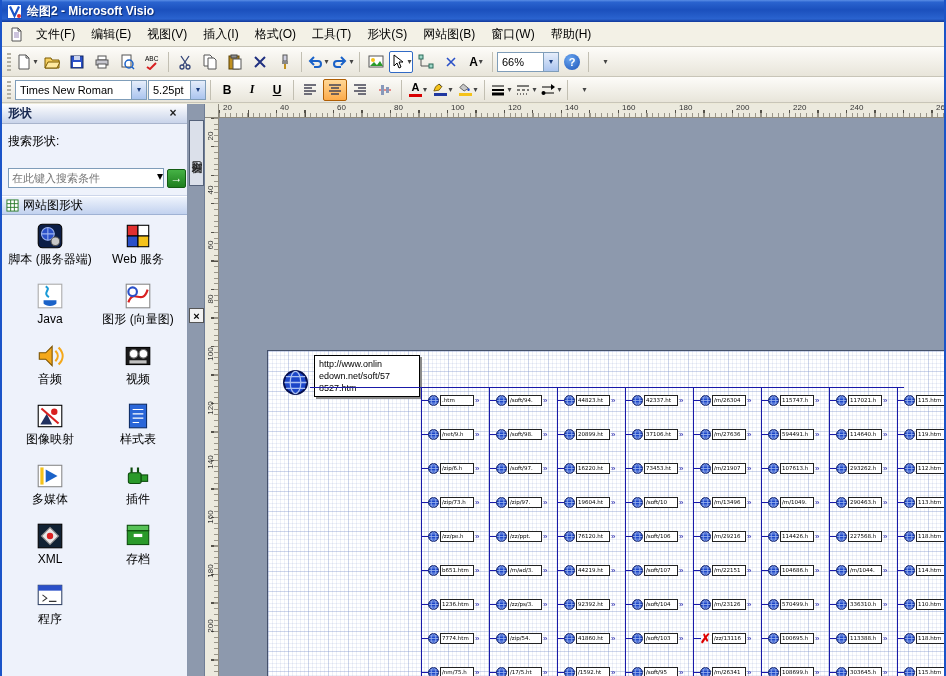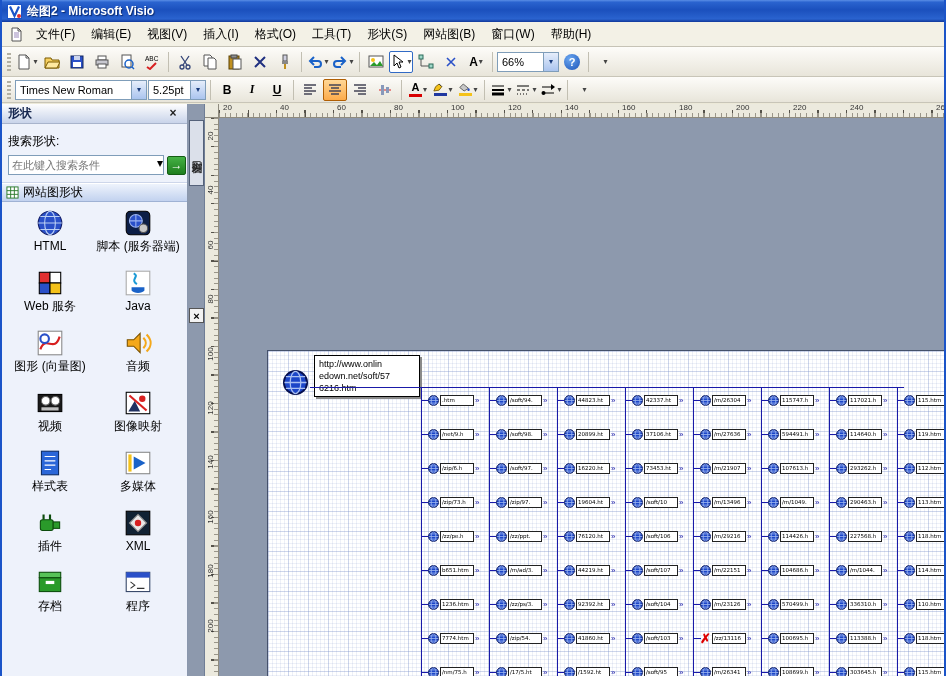--- a/index.html
+++ b/index.html
@@ -39,21 +39,21 @@
   .help-circle{width:16px;height:16px;border-radius:50%;background:radial-gradient(circle at 35% 30%,#6aa6f0,#1c54b8);color:#fff;font-weight:bold;font-size:11px;display:flex;align-items:center;justify-content:center}
 
   
   .main{position:absolute;top:104px;left:0;right:0;bottom:0;background:#8d99ad}
 
   
   .shapes-panel{position:absolute;left:0;top:0;width:186px;height:100%;background:#eef2fb;border-right:1px solid #8a97ad;display:flex;flex-direction:column;overflow:hidden}
   .sp-header{height:20px;flex:none;background:linear-gradient(#fdfdfe,#c9d4ea);border-bottom:1px solid #a8b4cc;display:flex;align-items:center;padding:0 6px;font-weight:bold;color:#15264f}
   .sp-close{margin-left:auto;width:16px;height:16px;text-align:center;font-weight:bold;color:#222;cursor:default}
   .sp-search{flex:none;padding:9px 6px 7px;border-bottom:1px solid #cdd6ea}
-  .sp-search-label{display:block;margin-bottom:5px}
+  .sp-search-label{display:block;margin-bottom:18px}
   .search-row{display:flex;gap:3px;align-items:center}
   .search-combo{flex:1;height:20px;background:#fff;border:1px solid #7f9db9;display:flex;align-items:stretch}
   .search-input{flex:1;border:0;outline:0;font-size:11px;color:#666;padding:0 3px;font-family:"Liberation Sans",sans-serif;min-width:0}
   .search-go{flex:none;width:19px;height:19px;background:linear-gradient(#45b245,#1e7e1e);border:1px solid #145c14;color:#fff;display:flex;align-items:center;justify-content:center;border-radius:2px;font-size:12px}
   .section-bar{height:19px;flex:none;background:linear-gradient(#eef3fc,#c2d2ef);border-top:1px solid #fff;border-bottom:1px solid #9fb2d4;display:flex;align-items:center;gap:4px;padding:0 4px}
   .section-bar svg{width:13px;height:13px}
   .stencil-grid{flex:1;display:flex;flex-wrap:wrap;align-content:flex-start;padding:6px 4px;overflow:hidden}
   .stencil-item{width:88px;height:60px;display:flex;flex-direction:column;align-items:center;overflow:hidden;cursor:default}
   .sticon svg{width:30px;height:30px;display:block}
   .stlabel{font-size:12px;text-align:center;line-height:1.1;margin-top:2px}
@@ -380,30 +380,20 @@
         </div>
       </div>
       <div class="section-bar">
         <svg viewBox="0 0 14 14">
             <rect x="1" y="1" width="12" height="12" fill="#fff" stroke="#2a7a2a"></rect>
             <path d="M1 5h12M5 1v12M9 1v12M1 9h12" stroke="#2a7a2a"></path>
           </svg>
         <span>网站图形状</span>
       </div>
       <div class="stencil-grid">
-          <div class="stencil-item">
-            <span class="sticon">
-              <svg viewBox="0 0 28 28">
-                <circle cx="14" cy="14" r="11" fill="#2a50c8" stroke="#101b66"></circle>
-                <ellipse cx="14" cy="14" rx="5" ry="11" fill="none" stroke="#bcd0f4"></ellipse>
-                <path d="M3 14h22M5 8h18M5 20h18" stroke="#bcd0f4" fill="none"></path>
-              </svg>
-            </span>
-            <span class="stlabel">HTML</span>
-          </div>
           <div class="stencil-item">
             <span class="sticon">
               <svg viewBox="0 0 28 28">
                 <rect x="3" y="3" width="22" height="22" rx="4" fill="#0c1e46" stroke="#000"></rect>
                 <circle cx="12" cy="12" r="6" fill="#2a50c8" stroke="#9db4ef"></circle>
                 <path d="M6 12h12M12 6v12" stroke="#9db4ef"></path>
                 <circle cx="19" cy="19" r="4" fill="#c8c8c8" stroke="#555"></circle>
               </svg>
             </span>
             <span class="stlabel">脚本 (服务器端)</span>
@@ -575,21 +565,21 @@
               <svg viewBox="0 0 28 28">
                   <circle cx="14" cy="14" r="12" fill="#1c46c8" stroke="#060f4e" stroke-width="2"></circle>
                   <ellipse cx="14" cy="14" rx="5.5" ry="11.5" fill="none" stroke="#aac0f2" stroke-width="1.3"></ellipse>
                   <path d="M2.5 14h23M4 8h20M4 20h20" stroke="#aac0f2" stroke-width="1.3" fill="none"></path>
                 </svg>
             </span>
           </div>
           <div class="tooltip">
             <span>http://www.onlin</span>
             <span>edown.net/soft/57</span>
-            <span>6216.htm</span>
+            <span>8527.htm</span>
           </div>
         <div class="dline" style="left: 42px; top: 36px; width: 594px; height: 1px;"></div>
             <div class="dline" style="left: 153px; top: 36px; width: 1px; height: 300px;"></div>
             <div class="dline" style="left: 153px; top: 49px; width: 8px; height: 1px;"></div>
             <div class="wnode" style="left: 160px; top: 43px;">
               <span class="nglobe">
                 <svg viewBox="0 0 12 12">
                   <circle cx="6" cy="6" r="5.4" fill="#1c46c8" stroke="#060f4e" stroke-width="1"></circle>
                   <ellipse cx="6" cy="6" rx="2.5" ry="5" fill="none" stroke="#aac0f2" stroke-width=".8"></ellipse>
                   <path d="M.8 6h10.4M1.6 3.2h8.8M1.6 8.8h8.8" stroke="#aac0f2" stroke-width=".8" fill="none"></path>

